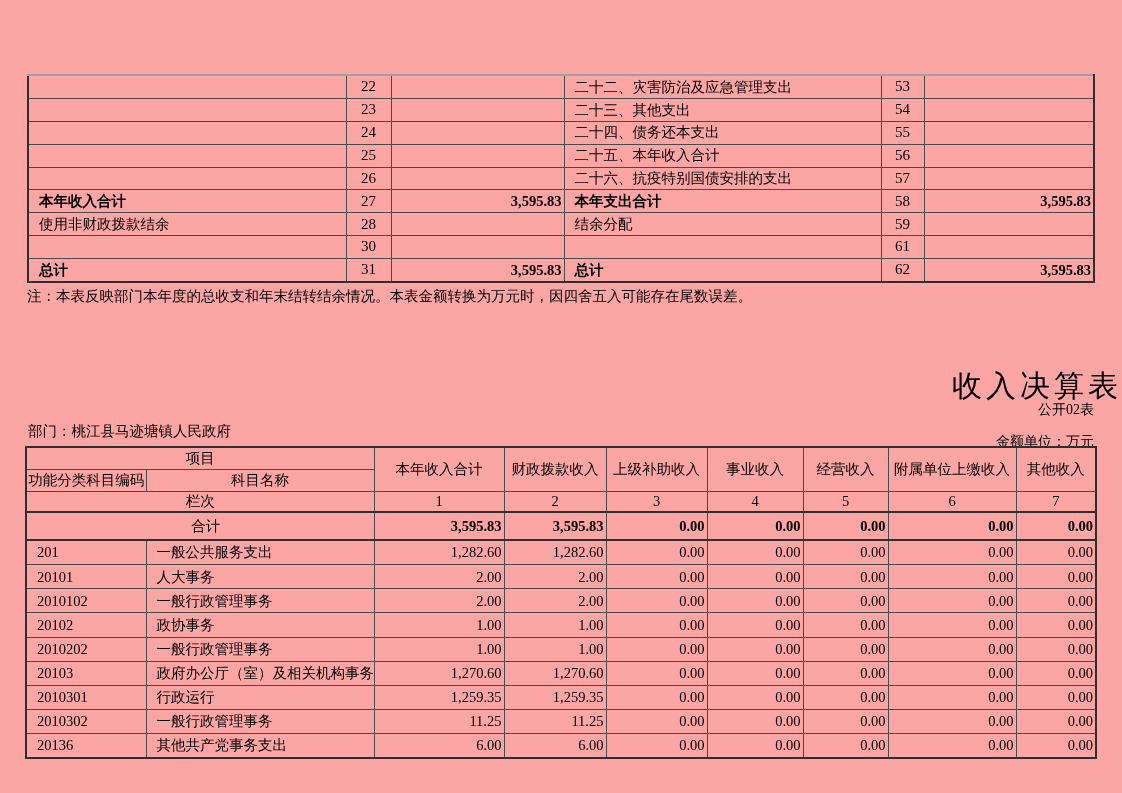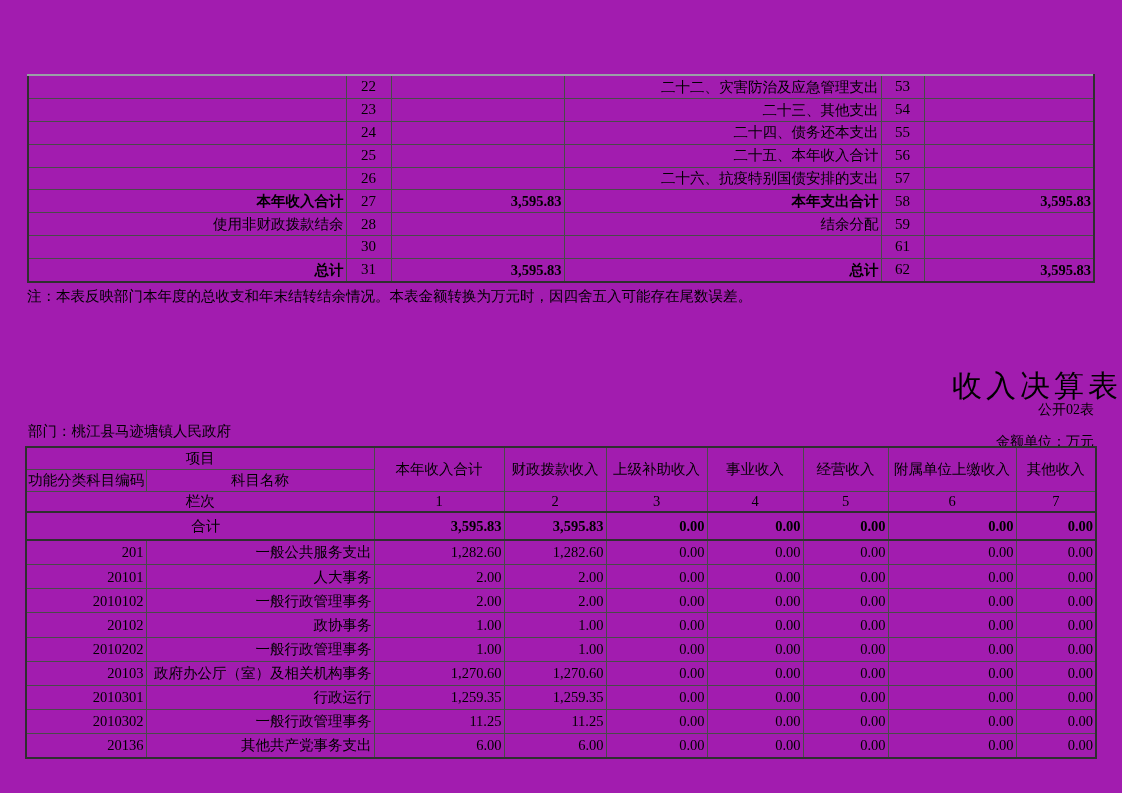--- a/index.html
+++ b/index.html
@@ -1,24 +1,24 @@
 <!DOCTYPE html>
 <html><head>
 <meta charset="utf-8">
 <style>
   html,body{margin:0;padding:0;background:#e8e8e8;}
   .page{
-    position:relative;width:1122px;height:793px;background:#a21caf;
+    position:relative;width:1122px;height:793px;background:#fca5a5;
     font-family:"Liberation Serif","DejaVu Serif",serif;color:#000;overflow:hidden;
   }
   table{border-collapse:collapse;table-layout:fixed;}
   td,th{overflow:hidden;white-space:nowrap;font-weight:normal;line-height:1.15;}
   .bold{font-weight:bold;}
   .ctr{text-align:center;}
-  .lbl{text-align:right;padding:0 2px;}
+  .lbl{text-align:left;padding:0 10px;}
   .val{text-align:right;padding:0 2px;}
   .num{text-align:center;font-size:15px;}
 
   
   .summary{
     position:absolute;left:27px;top:74px;width:1066px;height:209px;
     font-size:14.5px;border:2px solid #2f2f2f;border-top:2px solid #9aa0a6;
   }
   .summary td{border:1px solid #4a4a4a;}
   .summary tr:last-child td{border-bottom:2px solid #2f2f2f;}

